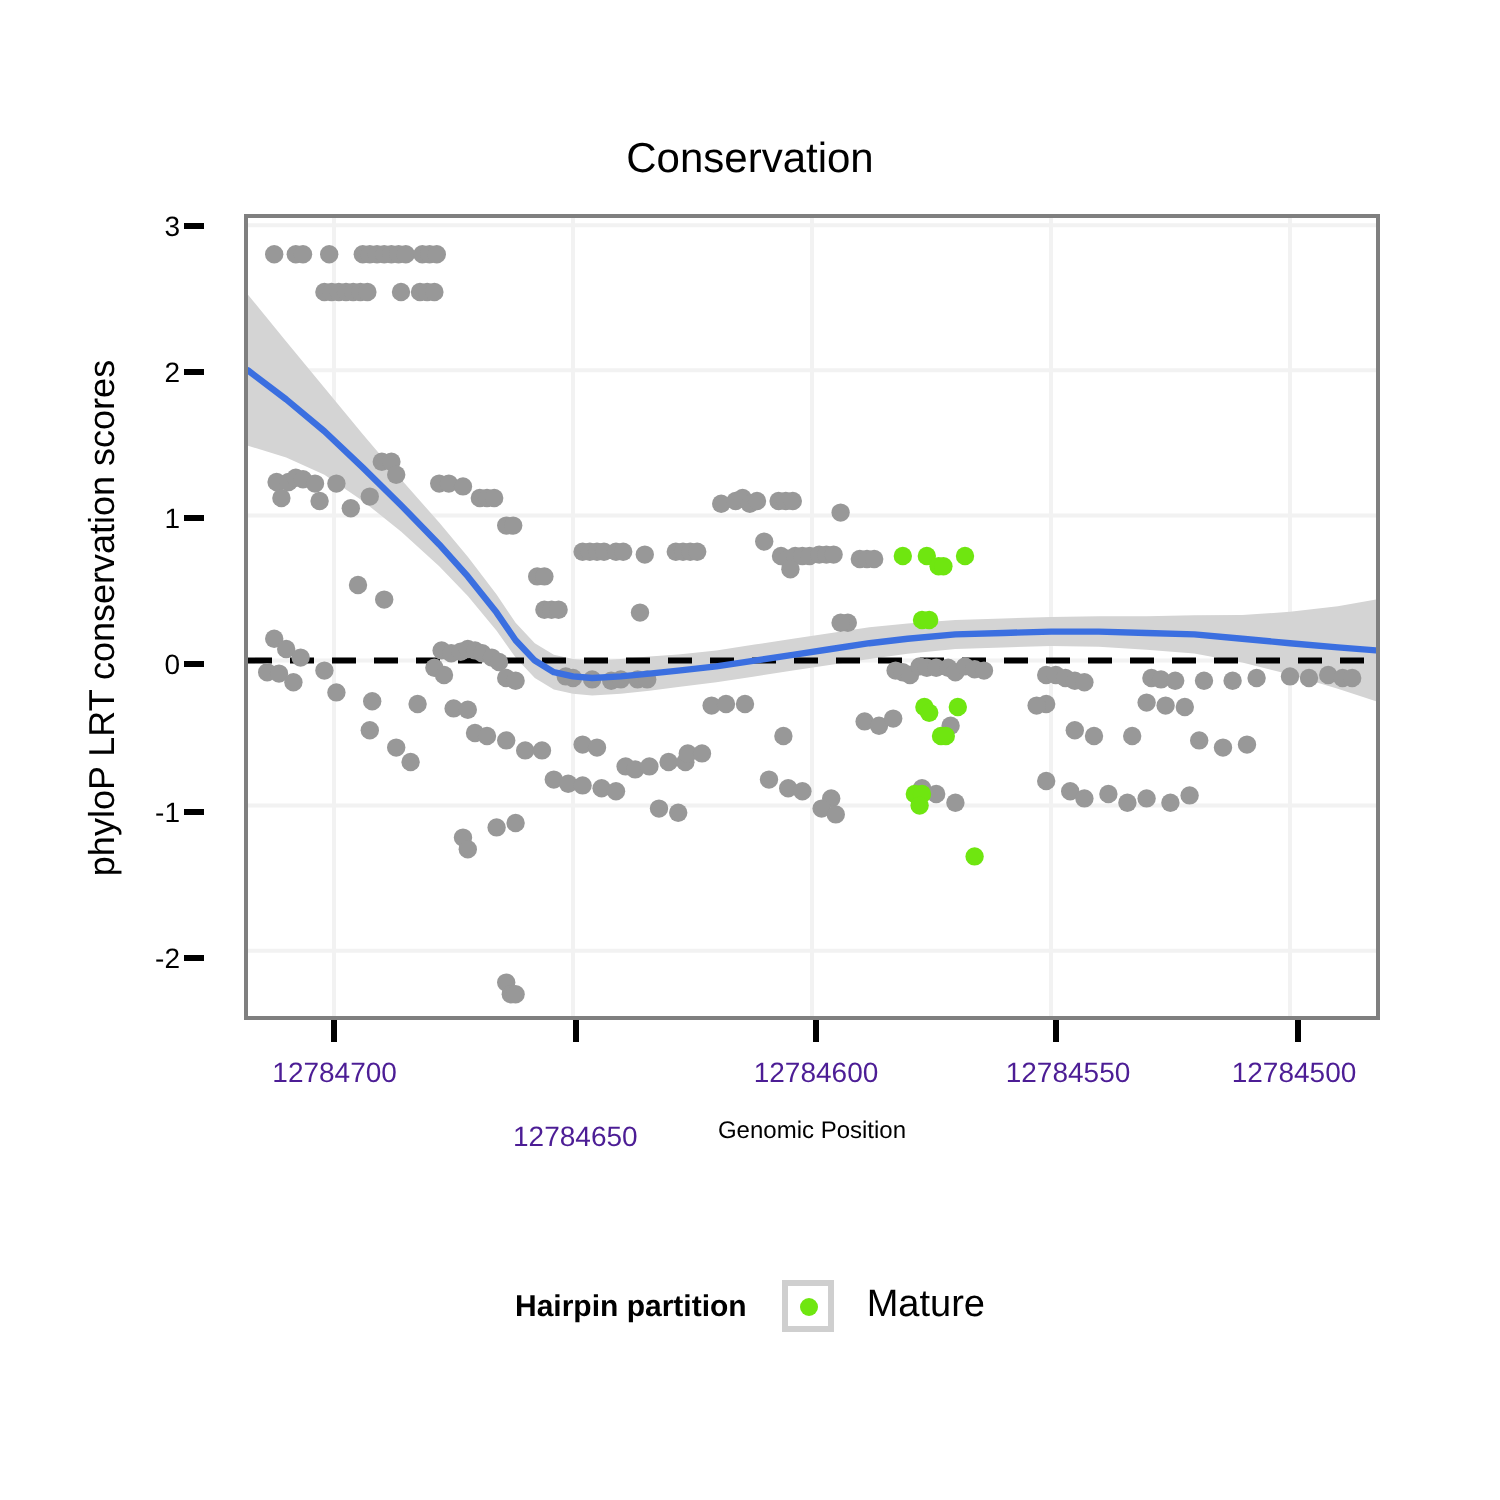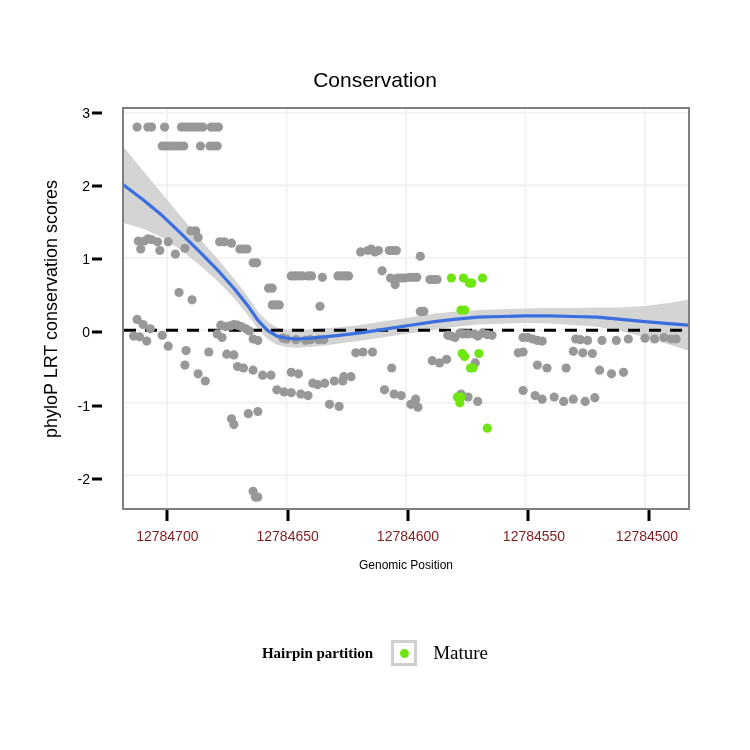--- a/index.html
+++ b/index.html
@@ -32,32 +32,32 @@
   #y-axis-title{
     position:absolute;left:-150px;top:50%;width:403px;
     transform:translate(0,-50%) rotate(-90deg);transform-origin:center center;
     text-align:center;font-size:18px;color:#000;white-space:nowrap;
   }
 
   
   #x-axis{position:absolute;left:122px;top:510px;width:568px;height:80px;}
   .xtick-mark{position:absolute;top:0;width:3px;height:11px;background:#000;transform:translateX(-50%);}
   .xtick-label{
-    position:absolute;top:18px;font-size:14px;color:#7f1d1d;
+    position:absolute;top:18px;font-size:14px;color:#4c1d95;
     transform:translateX(-50%);white-space:nowrap;
   }
   #x-axis-title{
     position:absolute;left:0;top:48px;width:568px;text-align:center;
     font-size:12px;color:#000;
   }
 
   
   #legend{
     position:absolute;left:0;top:640px;width:750px;
-    display:flex;align-items:center;justify-content:center;gap:10px;font-family:Liberation Serif, serif;
+    display:flex;align-items:center;justify-content:center;gap:10px;
   }
   #legend-title{font-size:15px;font-weight:bold;color:#000;margin-right:8px;}
   #legend-key{
     width:26px;height:26px;background:#ffffff;border:3px solid #cfcfcf;
     display:flex;align-items:center;justify-content:center;box-sizing:border-box;
   }
   #legend-dot{width:9px;height:9px;border-radius:50%;background:#6fe610;}
   #legend-label{font-size:19px;color:#000;margin-left:6px;}
 </style>
 </head>
@@ -334,21 +334,21 @@
         </g>
         <polyline points="0.0,76.2 19.1,90.7 38.2,106.6 57.4,124.8 76.5,143.6 95.6,163.2 109.9,179.2 124.3,197.3 133.8,211.1 143.4,221.3 152.9,227.1 162.5,229.2 172.1,230.0 186.4,229.2 200.7,227.8 215.1,226.3 234.2,224.2 253.3,221.3 272.4,218.4 291.6,215.5 310.7,212.6 329.8,210.4 353.7,208.2 377.6,207.5 401.5,206.8 425.4,206.8 449.3,207.5 473.2,208.2 497.1,210.4 521.0,212.6 544.9,214.7 564.0,216.2" fill="none" stroke="#3b6fe0" stroke-width="3.2" stroke-linejoin="round" stroke-linecap="round"></polyline>
       </svg>
   </div>
 
   <div id="x-axis">
     <div id="x-axis-title">Genomic Position</div>
   <div class="xtick-mark" style="left: 45.322px;"></div>
       <div class="xtick-label" style="left: 45.322px;">12784700</div>
       <div class="xtick-mark" style="left: 165.661px;"></div>
-      <div class="xtick-label" style="left: 165.661px;">12784650</div>
+      <div class="xtick-label" style="left: 165.661px; margin-top: 32px;">12784650</div>
       <div class="xtick-mark" style="left: 286px;"></div>
       <div class="xtick-label" style="left: 286px;">12784600</div>
       <div class="xtick-mark" style="left: 406.339px;"></div>
       <div class="xtick-label" style="left: 412px;">12784550</div>
       <div class="xtick-mark" style="left: 526.678px;"></div>
       <div class="xtick-label" style="left: 525px;">12784500</div>
     </div>
 
   <div id="legend">
     <span id="legend-title">Hairpin partition</span>

